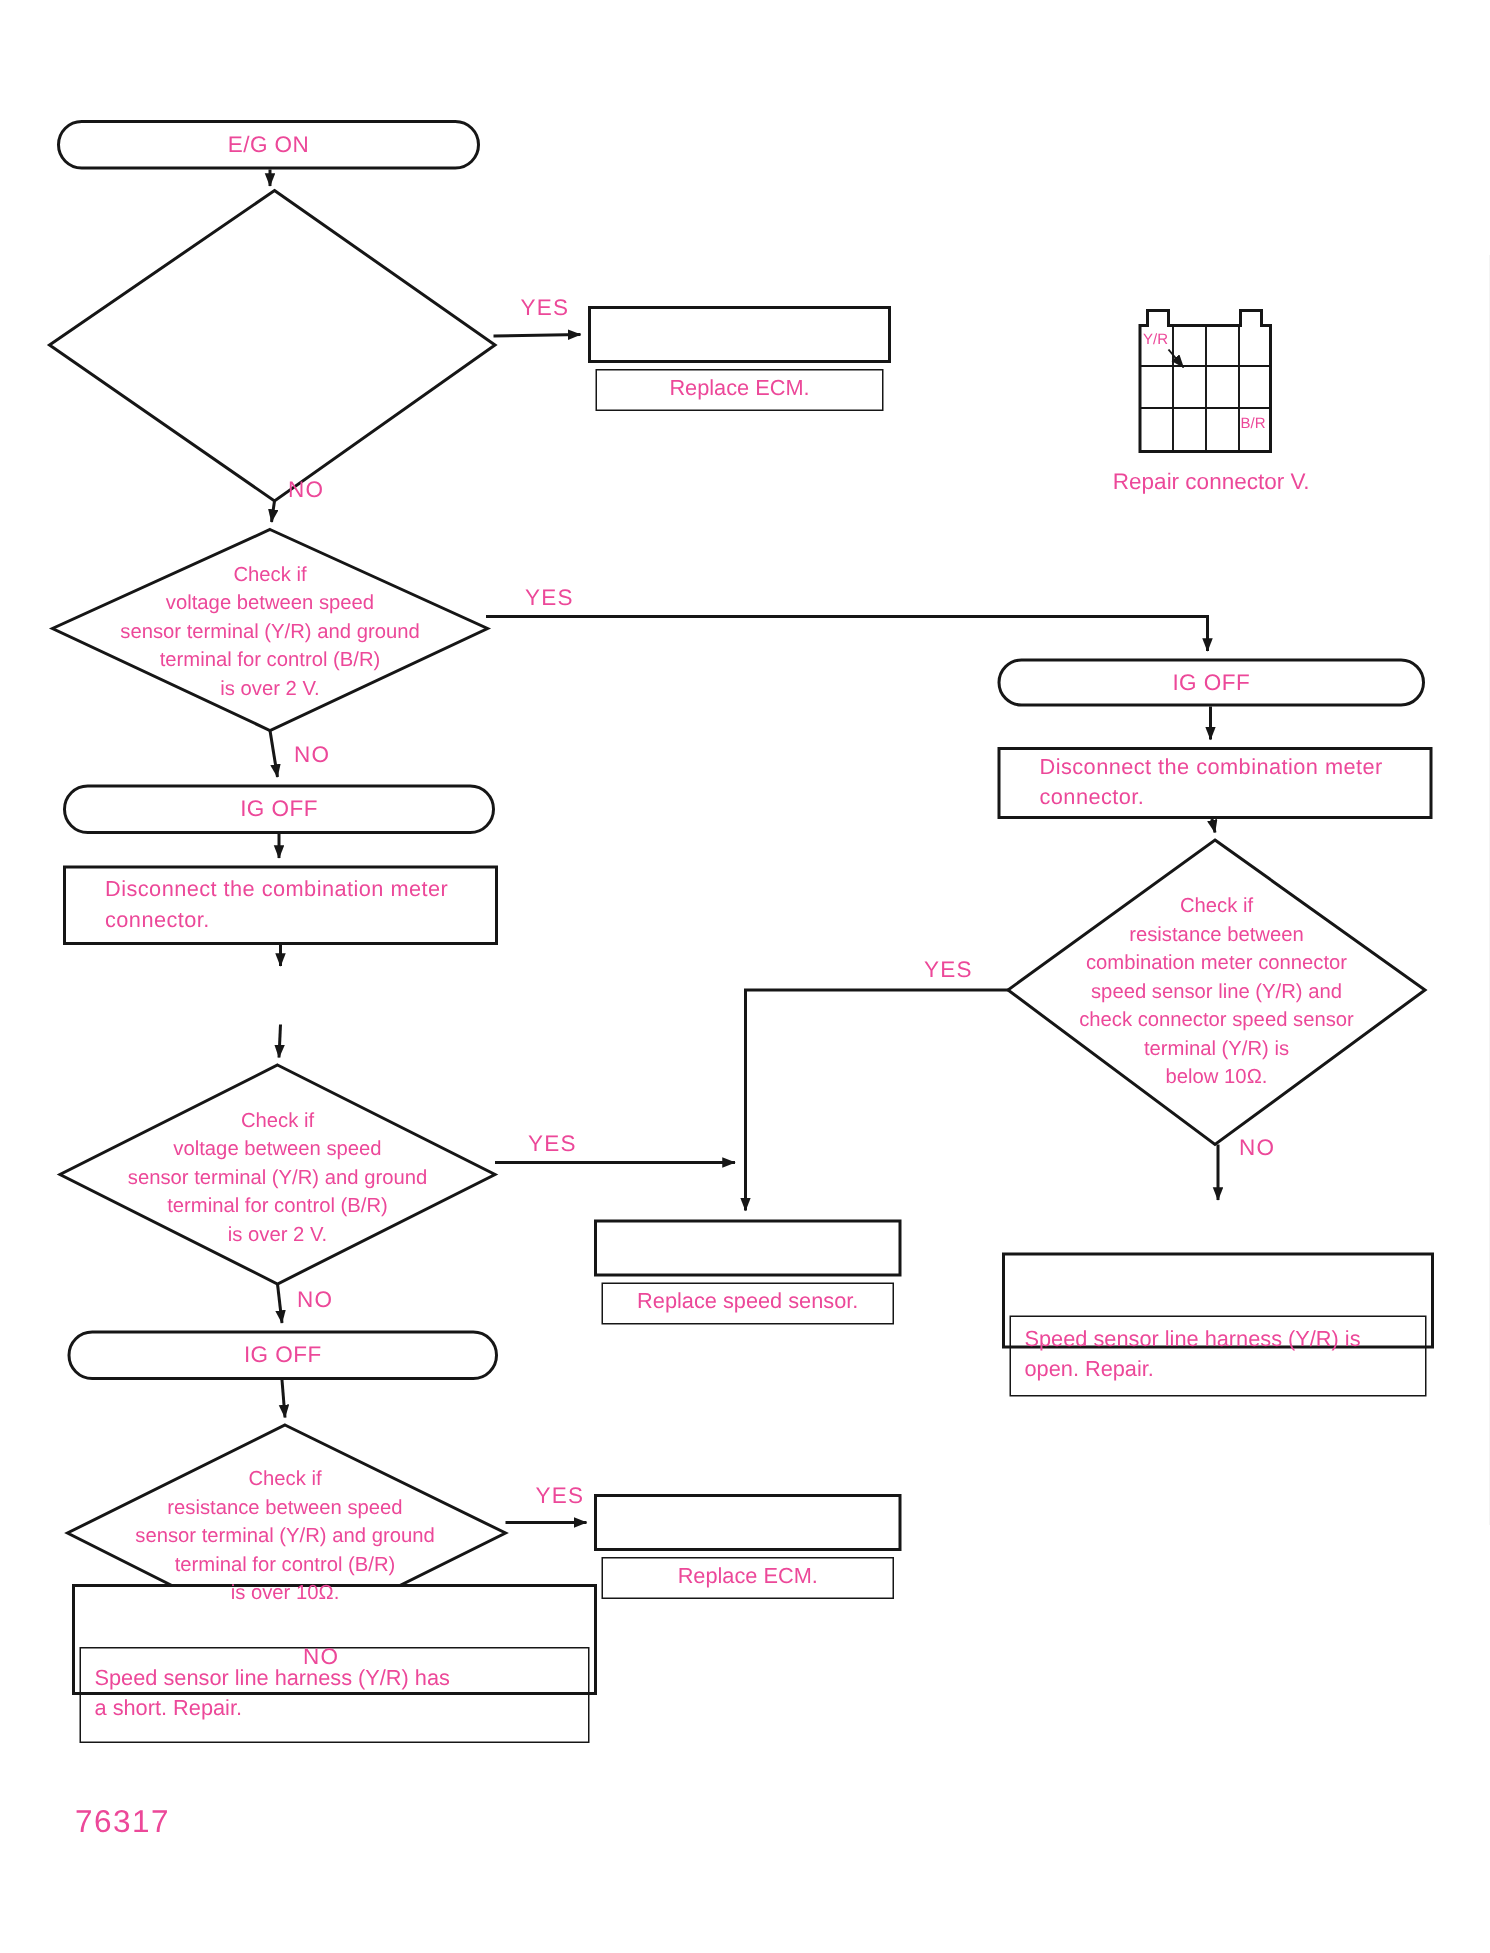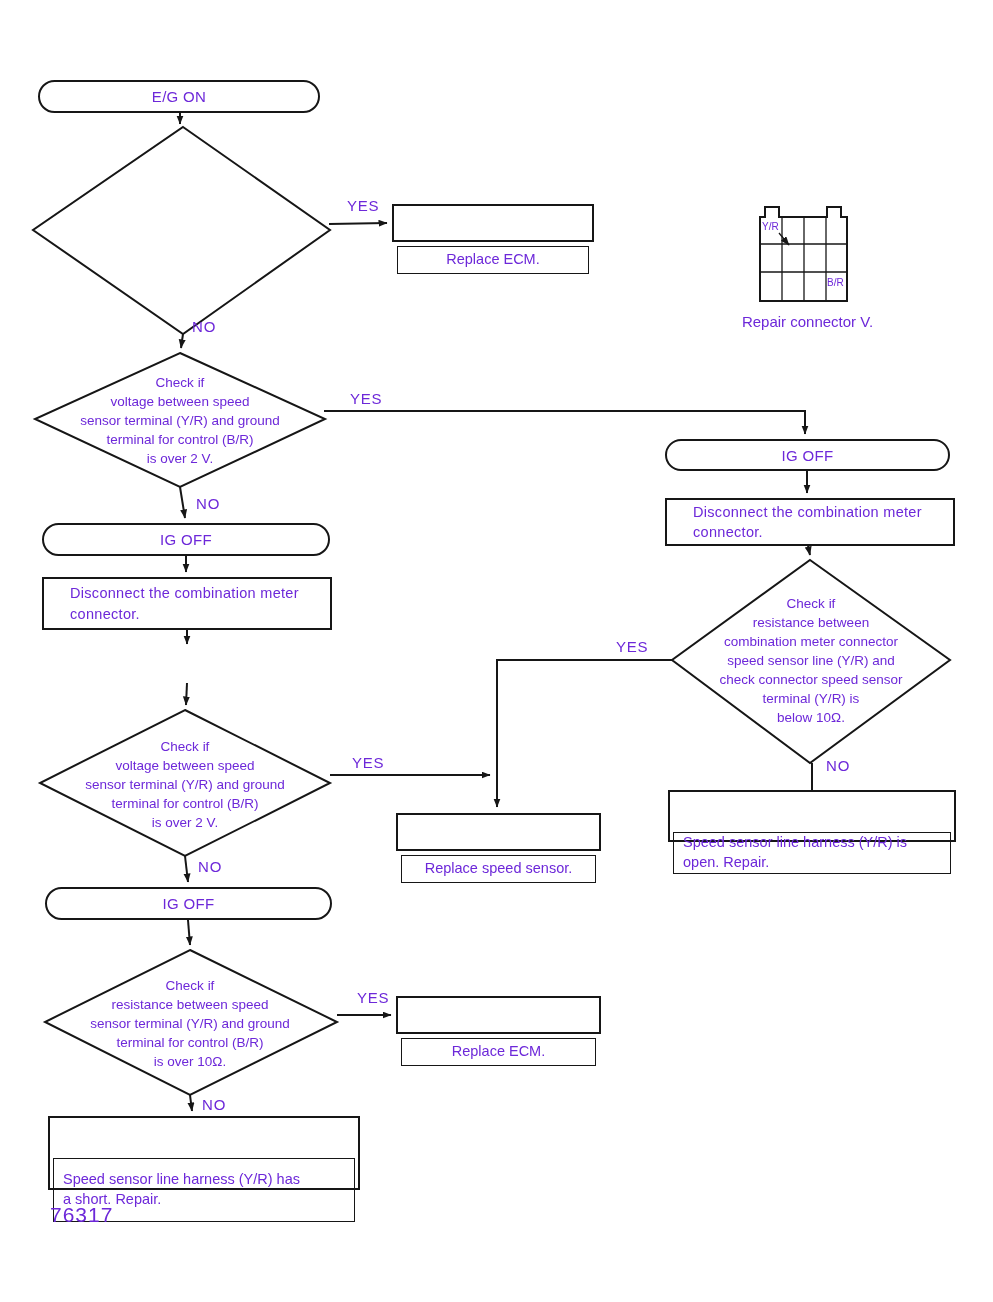--- a/index.html
+++ b/index.html
@@ -1,19 +1,19 @@
 <!DOCTYPE html>
 <html><head>
 <meta charset="utf-8">
 <style>
   * { margin:0; padding:0; box-sizing:border-box; }
   html,body { background:#ececec; }
   .page {
     position:relative; width:993px; height:1302px; margin:0 auto;
-    background:#ffffff; color:#6d28d9;
+    background:#ffffff; color:#ec4899;
     font-family:"Liberation Sans","DejaVu Sans",sans-serif;
     overflow:hidden;
     text-decoration:underline;
   }
   svg.layer { position:absolute; left:0; top:0; }
   .node {
     position:absolute; background:#fff; border:2px solid #161616;
     display:flex; align-items:center; justify-content:center;
     font-size:15px; letter-spacing:.3px;
   }
@@ -95,42 +95,42 @@
 
   <div class="resultbox" style="left:392px;top:204px;width:202px;height:38px">
     <div class="inner">Replace ECM.</div>
   </div>
 
   <div class="node stadium" style="left:665px;top:439px;width:285px;height:32px">IG OFF</div>
 
   <div class="node proc" style="left:665px;top:498px;width:290px;height:48px">Disconnect the combination meter
 connector.</div>
 
-  <div class="resultbox" style="left:668px;top:790px;width:288px;height:52px">
+  <div class="resultbox" style="left:668px;top:835px;width:288px;height:64px">
     <div class="inner left">Speed sensor line harness (Y/R) is
 open. Repair.</div>
   </div>
 
   <div class="resultbox" style="left:396px;top:813px;width:205px;height:38px">
     <div class="inner">Replace speed sensor.</div>
   </div>
 
   <div class="node stadium" style="left:42px;top:523px;width:288px;height:33px">IG OFF</div>
 
   <div class="node proc" style="left:42px;top:577px;width:290px;height:53px">Disconnect the combination meter
 connector.</div>
 
 
   <div class="node stadium" style="left:45px;top:887px;width:287px;height:33px">IG OFF</div>
 
   <div class="resultbox" style="left:396px;top:996px;width:205px;height:38px">
     <div class="inner">Replace ECM.</div>
   </div>
 
-  <div class="resultbox" style="left:48px;top:1116px;width:312px;height:74px">
+  <div class="resultbox" style="left:48px;top:1056px;width:350px;height:74px">
     <div class="inner left">Speed sensor line harness (Y/R) has
 a short. Repair.</div>
   </div>
 
   <div class="dtext" style="left:30px;top:373px;width:300px">Check if
 voltage between speed
 sensor terminal (Y/R) and ground
 terminal for control (B/R)
 is over 2 V.</div>
   <div class="dtext" style="left:676px;top:594px;width:270px">Check if

